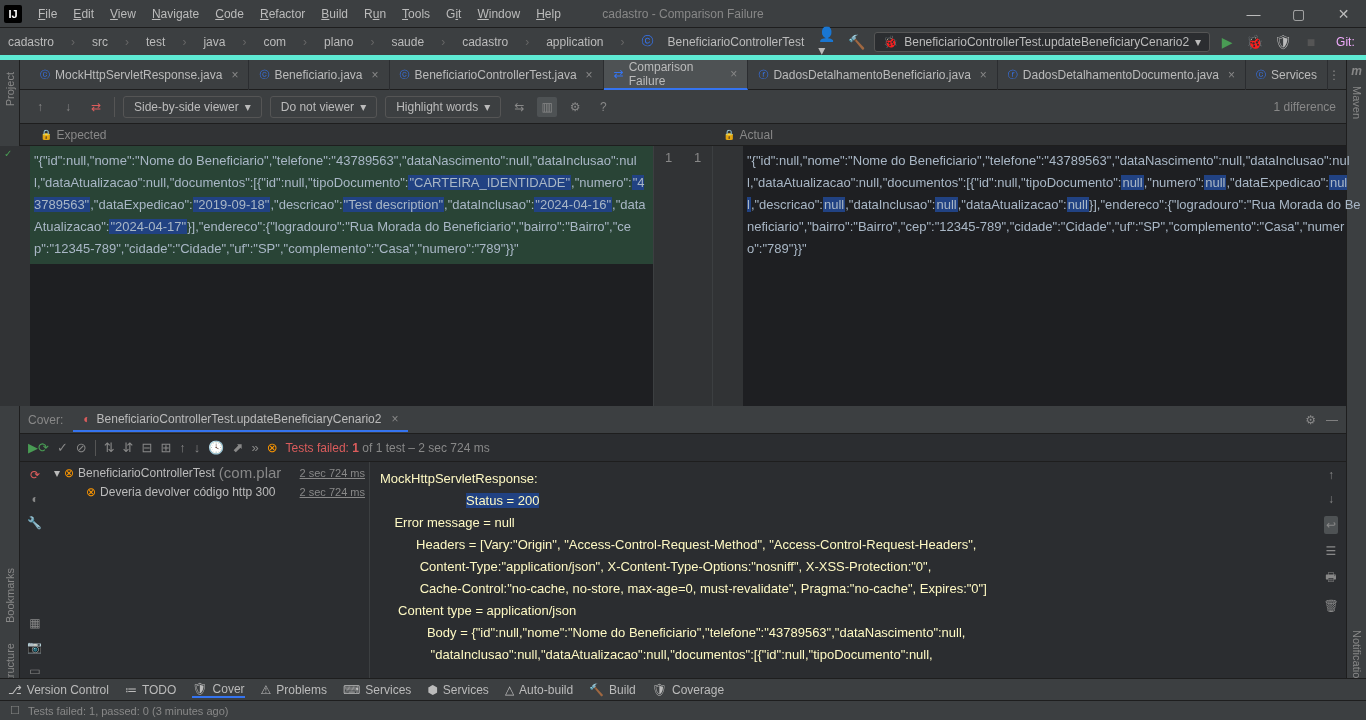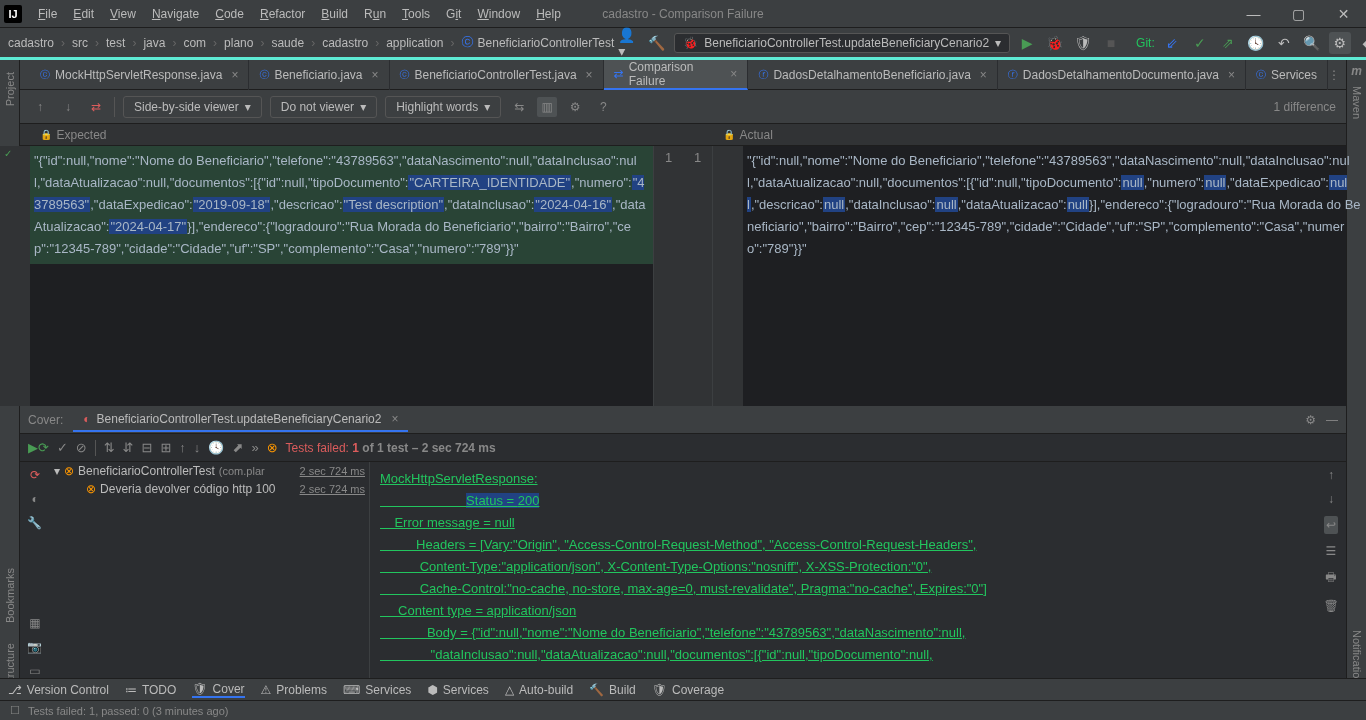--- a/index.html
+++ b/index.html
@@ -5,21 +5,21 @@
 * { margin: 0; padding: 0; box-sizing: border-box; font-family: "Segoe UI", sans-serif; }
 body { width: 1366px; height: 720px; background: #2b2d30; color: #bbbbbb; font-size: 12px; overflow: hidden; position: relative; }
 .menubar { display: flex; align-items: center; height: 28px; background: #3c3f41; border-bottom: 1px solid #1e1e1e; padding: 0 4px; }
 .menubar .logo { width: 18px; height: 18px; background: #000; color: #fff; display: flex; align-items: center; justify-content: center; font-weight: bold; font-size: 11px; margin-right: 8px; border-radius: 2px; }
 .menubar .menu-item { padding: 3px 8px; cursor: pointer; color: #bbbbbb; }
 .menubar .center-title { position: absolute; left: 50%; transform: translateX(-50%); color: #888; font-size: 12px; }
 .menubar .win-controls { position: absolute; right: 0; display: flex; height: 28px; }
 .menubar .win-btn { width: 45px; display: flex; align-items: center; justify-content: center; cursor: pointer; color: #bbbbbb; font-size: 14px; }
 .menubar u { text-decoration: underline; }
 
-.navbar { display: flex; align-items: center; height: 32px; background: #3c3f41; border-bottom: 3px solid #5eead4; padding: 0 8px; gap: 4px; }
+.navbar { display: flex; align-items: center; height: 32px; background: #3c3f41; border-bottom: 5px solid #5eead4; padding: 0 8px; gap: 14px; }
 .navbar .crumb { color: #bbbbbb; cursor: pointer; }
 .navbar .sep { color: #666; margin: 0 3px; }
 .navbar .right-tools { margin-left: auto; display: flex; align-items: center; gap: 6px; }
 .navbar .run-config { background: #2b2d30; border: 1px solid #555; border-radius: 3px; padding: 2px 8px; display: flex; align-items: center; gap: 6px; cursor: pointer; }
 .navbar .run-config .bug-ic { color: #e74856; }
 .navbar .icon-btn { width: 22px; height: 22px; display: flex; align-items: center; justify-content: center; cursor: pointer; color: #bbbbbb; font-size: 14px; }
 
 .tabbar { display: flex; align-items: center; height: 30px; background: #3c3f41; border-bottom: 1px solid #1e1e1e; padding-left: 30px; }
 .tabbar .tab { display: flex; align-items: center; padding: 0 10px; height: 30px; cursor: pointer; gap: 5px; border-right: 1px solid #2b2d30; }
 .tabbar .tab.active { background: #4e5254; border-bottom: 2px solid #3574f0; }
@@ -57,29 +57,29 @@
 .cover-head { display: flex; align-items: center; height: 28px; background: #3c3f41; border-bottom: 1px solid #1e1e1e; padding: 0 8px; gap: 10px; }
 .cover-head .label { color: #888; }
 .cover-head .covtab { display: flex; align-items: center; gap: 6px; padding: 4px 10px; border-bottom: 2px solid #3574f0; }
 .cover-head .end { margin-left: auto; display: flex; gap: 10px; color: #888; }
 
 .test-toolbar { display: flex; align-items: center; height: 28px; background: #2b2d30; padding: 0 8px; gap: 8px; border-bottom: 1px solid #1e1e1e; }
 .test-toolbar .ic { cursor: pointer; color: #888; font-size: 13px; }
 .test-toolbar .ic.green { color: #499c54; }
 .test-toolbar .status { color: #db5c5c; }
 .test-toolbar .status .num { color: #db5c5c; font-weight: bold; }
-.test-toolbar .status .rest { color: #888; font-weight: bold; }
+.test-toolbar .status .rest { color: #888; }
 
 .test-body { flex: 1; display: flex; overflow: hidden; }
 .test-side-tools { width: 30px; background: #2b2d30; display: flex; flex-direction: column; align-items: center; gap: 10px; padding-top: 6px; color: #888; }
 .test-tree { width: 320px; background: #2b2d30; border-right: 1px solid #3c3f41; font-size: 12px; }
 .test-tree .node { display: flex; align-items: center; padding: 2px 4px; gap: 4px; }
 .test-tree .node .time { color: #888; margin-left: auto; font-size: 11px; text-decoration: underline; }
 .test-tree .fail-ic { color: #ff9800; }
-.test-output { flex: 1; font-family: Consolas, monospace; font-size: 13px; color: #22c55e; padding: 6px 10px; line-height: 22px; white-space: pre; overflow: hidden; text-decoration: underline; }
+.test-output { flex: 1; font-family: Consolas, monospace; font-size: 13px; color: #fef9c3; padding: 6px 10px; line-height: 22px; white-space: pre; overflow: hidden; }
 .test-output .hl-st { background: #214283; }
 .test-right-tools { width: 30px; display: flex; flex-direction: column; align-items: center; gap: 10px; padding-top: 6px; color: #888; }
 
 .bottom-bar { position: absolute; left: 0; right: 0; bottom: 20px; height: 22px; background: #3c3f41; display: flex; align-items: center; padding: 0 8px; gap: 16px; border-top: 1px solid #1e1e1e; }
 .bottom-bar .bb-item { display: flex; align-items: center; gap: 5px; cursor: pointer; color: #bbbbbb; }
 .bottom-bar .bb-item.active { border-bottom: 2px solid #3574f0; }
 
 .status-bar { position: absolute; left: 0; right: 0; bottom: 0; height: 20px; background: #3c3f41; display: flex; align-items: center; padding: 0 10px; color: #888; font-size: 11px; border-top: 1px solid #1e1e1e; }
 </style>
 </head>
@@ -133,21 +133,21 @@
     <span class="icon-btn" style="color:#499c54">🔨</span>
     <div class="run-config">
       <span class="bug-ic">🐞</span>
       <span>BeneficiarioControllerTest.updateBeneficiaryCenario2</span>
       <span>▾</span>
     </div>
     <span class="icon-btn" style="color:#499c54">▶</span>
     <span class="icon-btn" style="color:#499c54">🐞</span>
     <span class="icon-btn">🛡</span>
     <span class="icon-btn" style="color:#555">■</span>
-    <span style="color:#22c55e;margin-left:8px">Git:</span>
+    <span style="color:#f0abfc;margin-left:8px">Git:</span>
     <span class="icon-btn" style="color:#3574f0">⇙</span>
     <span class="icon-btn" style="color:#499c54">✓</span>
     <span class="icon-btn" style="color:#499c54">⇗</span>
     <span class="icon-btn">🕓</span>
     <span class="icon-btn">↶</span>
     <span class="icon-btn">🔍</span>
     <span class="icon-btn" style="background:#4e5254;border-radius:3px">⚙</span>
     <span class="icon-btn">◆</span>
   </div>
 </div>
@@ -297,26 +297,26 @@
       <span style="flex:1"></span>
       <span>▦</span>
       <span>📷</span>
       <span>▭</span>
     </div>
     <div class="test-tree">
       <div class="node">
         <span>▾</span>
           <span class="fail-ic">⊗</span>
         <span>BeneficiarioControllerTest</span>
-        <span style="color:#888;font-size:11px">(com.plar</span>
+        <span style="color:#888;font-size:15px">(com.plar</span>
         <span class="time">2 sec 724 ms</span>
       </div>
       <div class="node" style="padding-left:36px">
         <span class="fail-ic">⊗</span>
-        <span>Deveria devolver código http 100</span>
+        <span>Deveria devolver código http 300</span>
         <span class="time">2 sec 724 ms</span>
       </div>
     </div>
     <div class="test-output"><span>MockHttpServletResponse:</span>
            <span class="hl-st"><span>Status = </span><span>200</span></span>
 <span>    Error message = null</span>
 <span>          Headers = [Vary:"Origin", "Access-Control-Request-Method", "Access-Control-Request-Headers",</span>
 <span>           Content-Type:"application/json", X-Content-Type-Options:"nosniff", X-XSS-Protection:"0",</span>
 <span>           Cache-Control:"no-cache, no-store, max-age=0, must-revalidate", Pragma:"no-cache", Expires:"0"]</span>
 <span>     Content type = application/json</span>

